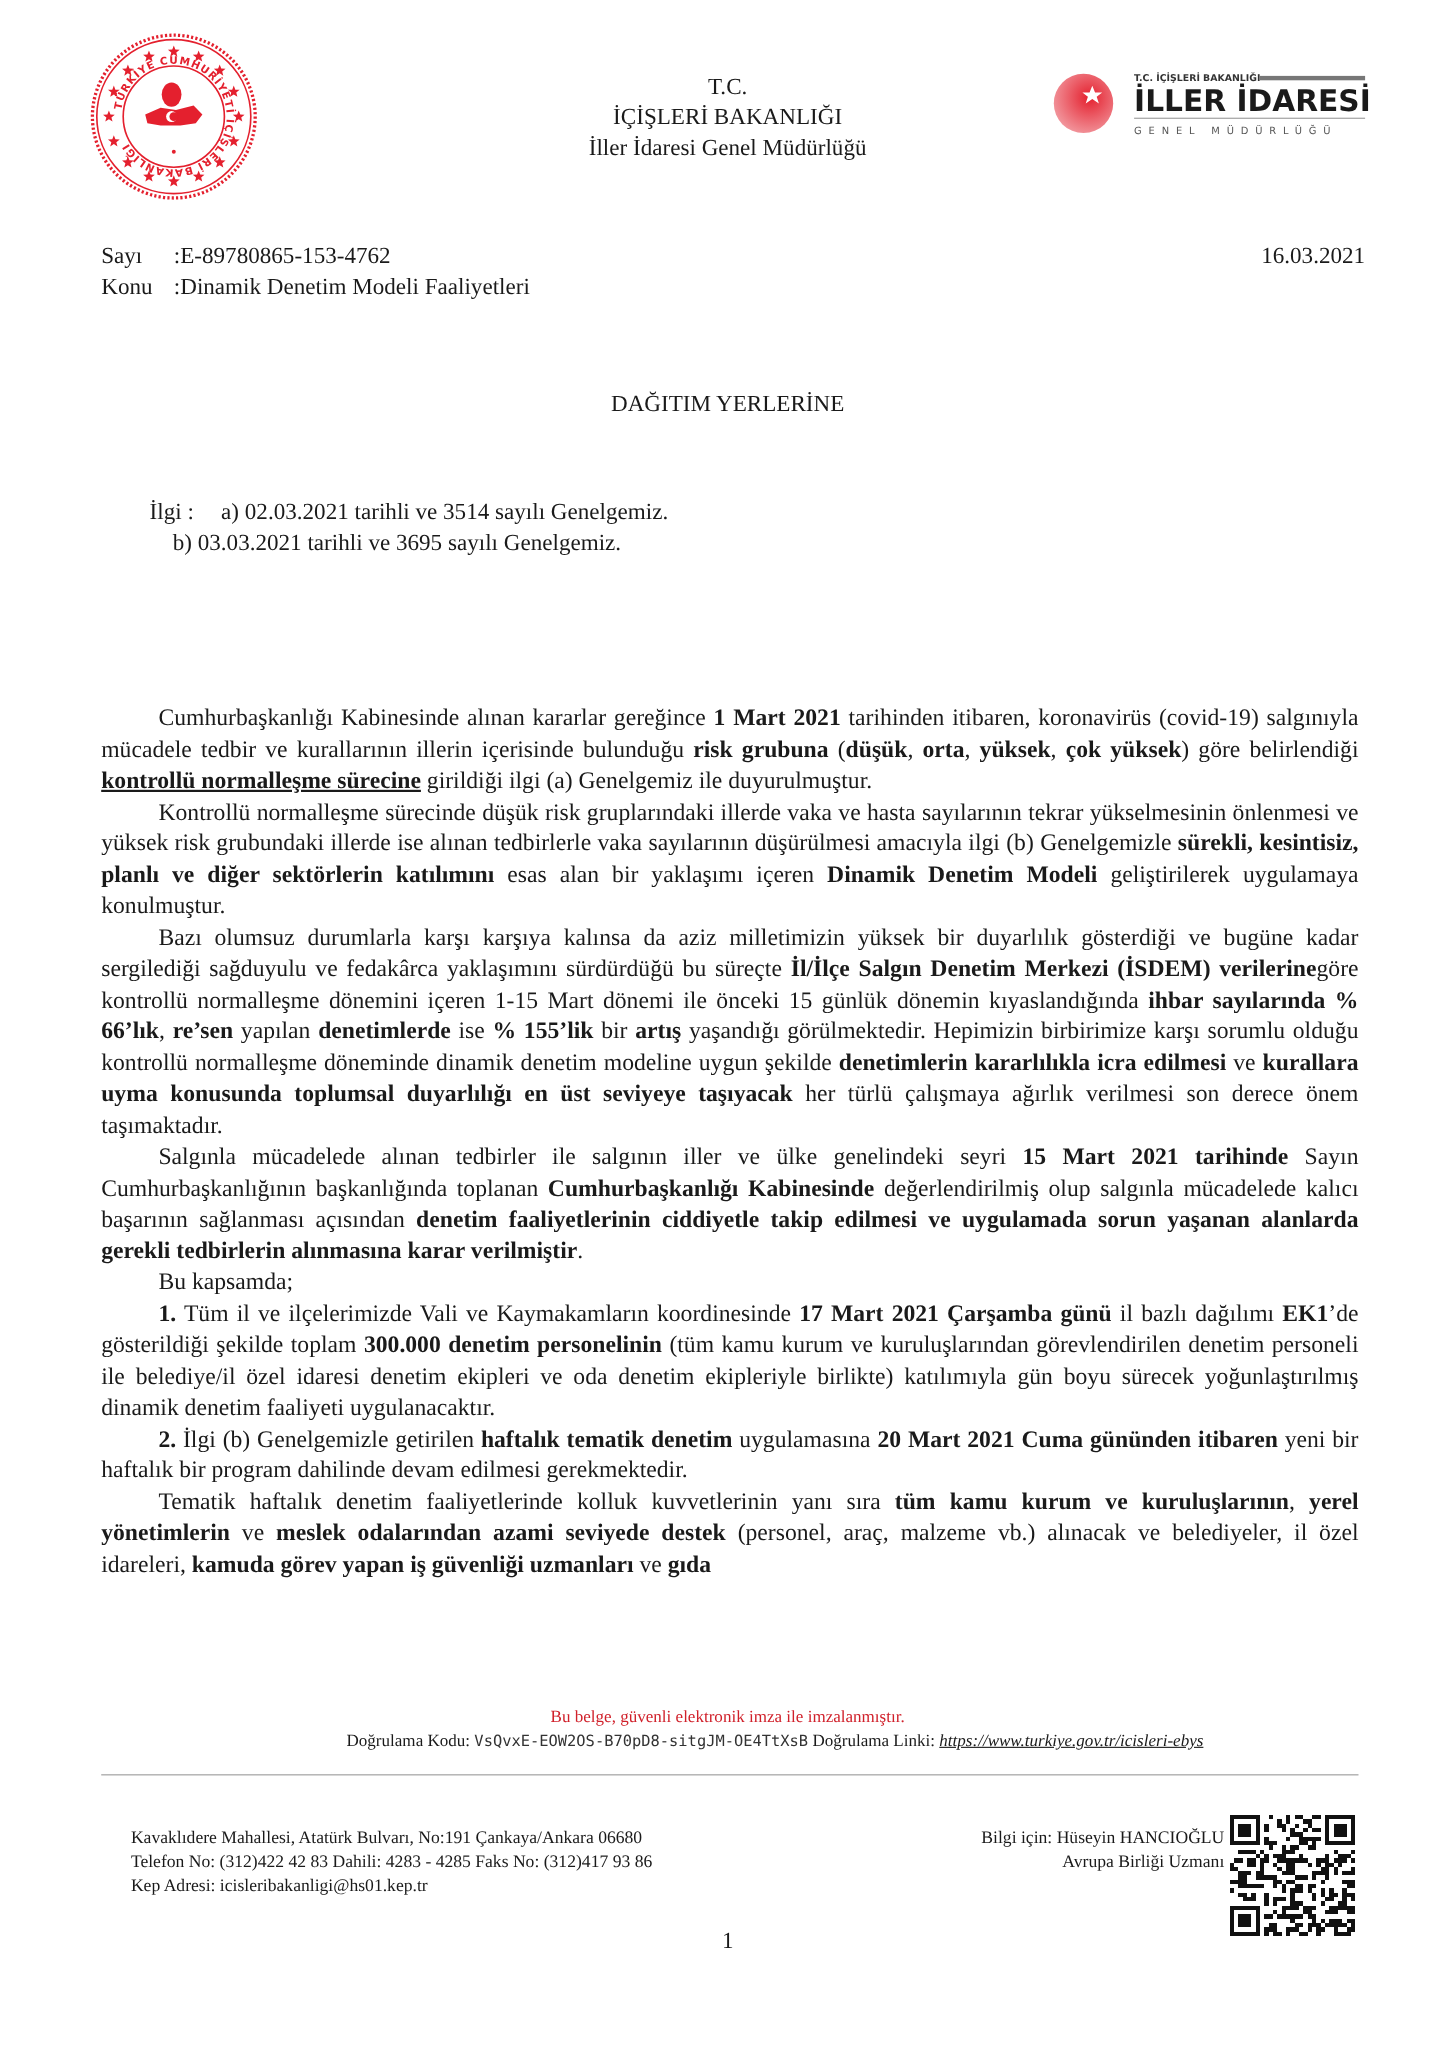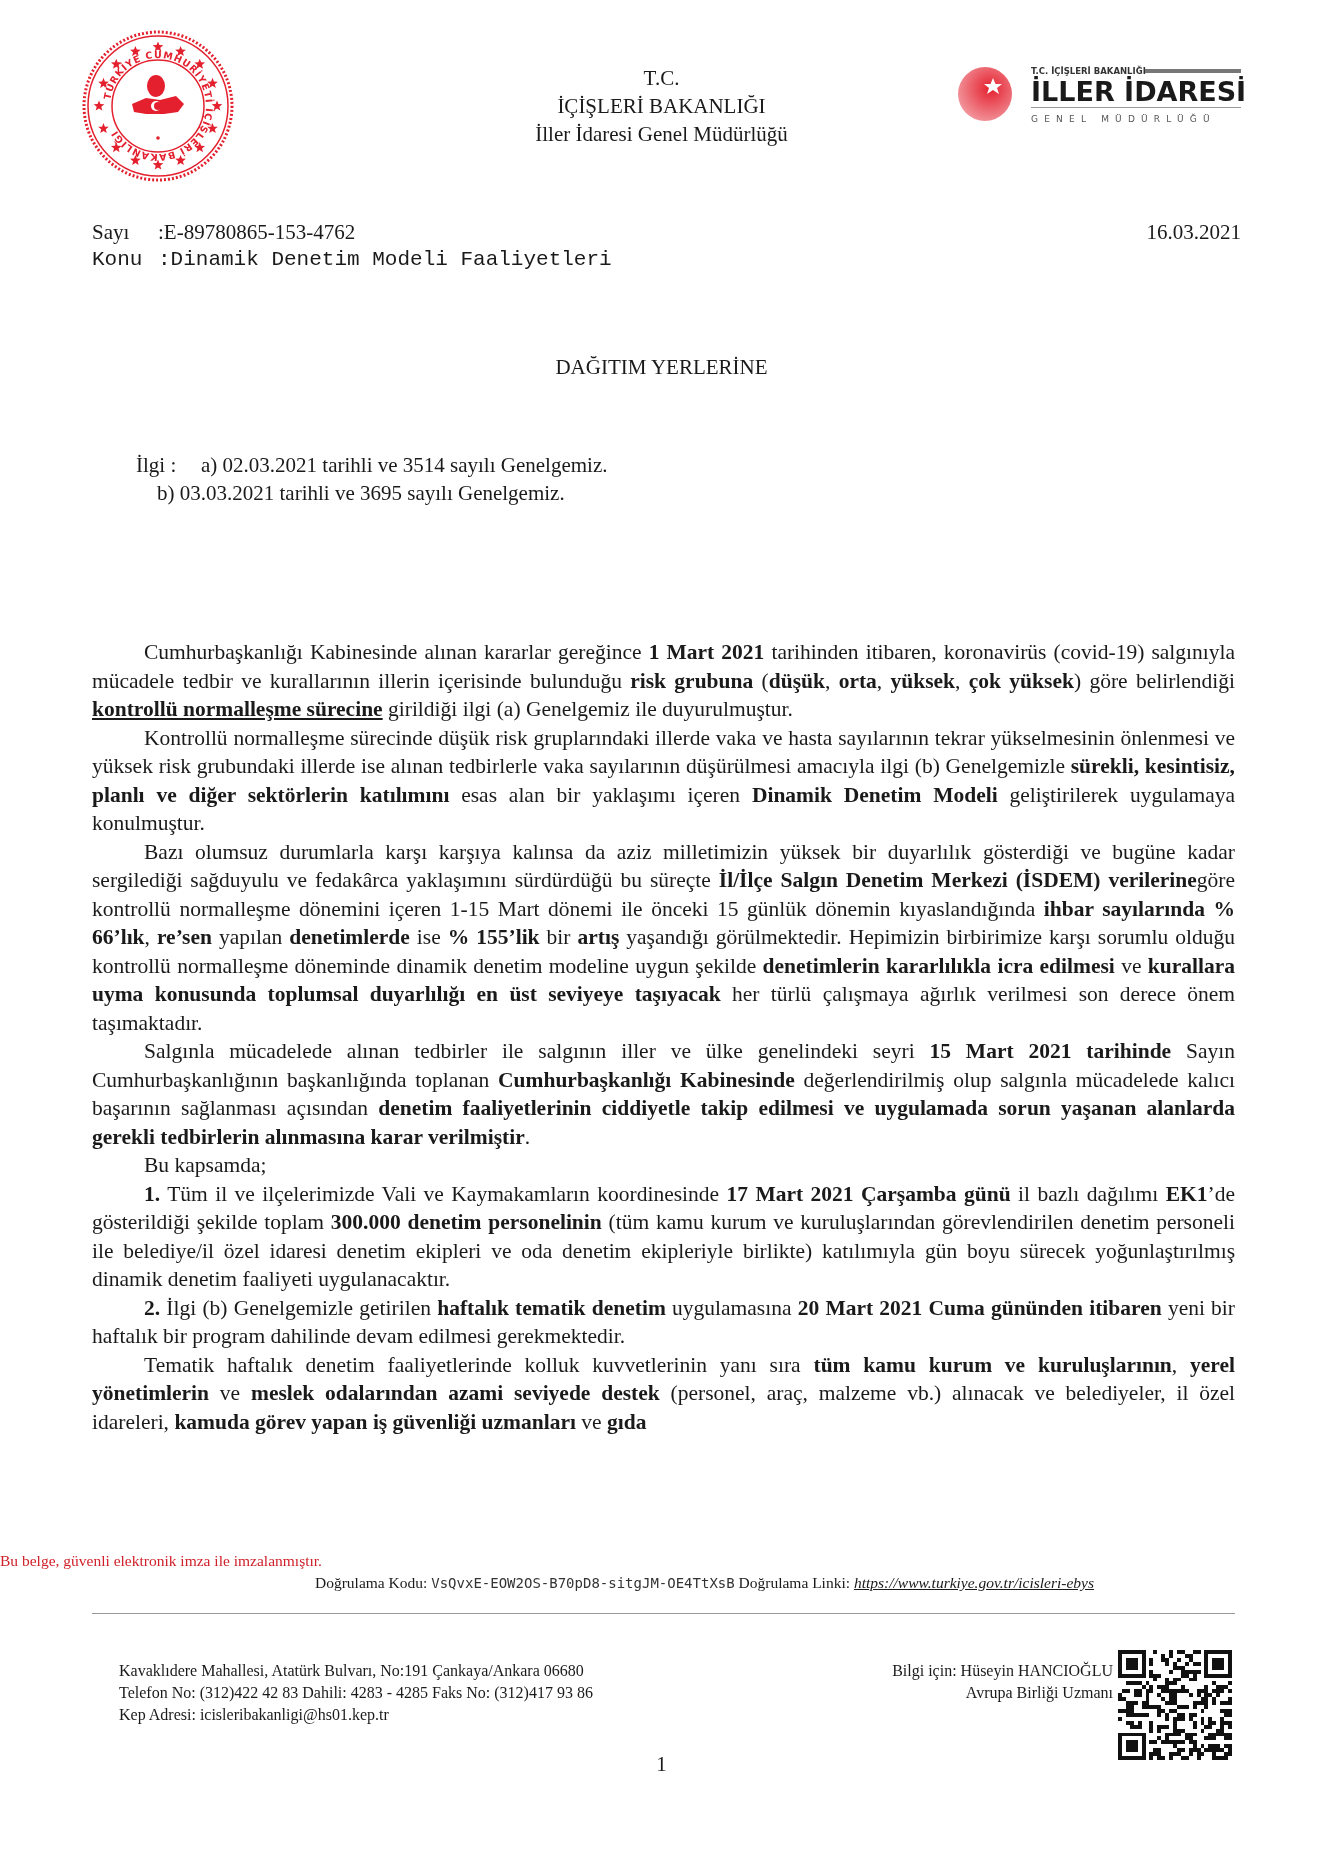--- a/index.html
+++ b/index.html
@@ -9,36 +9,36 @@
   
   #seal { left: 80px; top: 28px; width: 156px; height: 156px; }
   #logo-right { left: 955px; top: 58px; width: 300px; height: 75px; }
   .header-center { left: 0; width: 1323px; text-align: center; font-size: 21px; line-height: 28px; }
   #hdr-tc { top: 64px; }
   #hdr-min { top: 92px; }
   #hdr-dir { top: 120px; }
   
   .meta { font-size: 21px; line-height: 28px; }
   #sayi-row { left: 92px; top: 218px; }
-  #konu-row { left: 92px; top: 246px; font-family: Liberation Mono, monospace; }
+  #konu-row { left: 92px; top: 246px; }
   #date { right: 82px; top: 218px; }
   .lbl { display: inline-block; }
   #sayi-label { width: 66px; }
   #konu-label { width: 66px; }
   #distribution { left: 0; width: 1323px; text-align: center; top: 355px; font-size: 21px; }
   #ilgi-a-row { left: 92px; top: 451px; font-size: 21px; line-height: 28px; margin-left: 44px; }
   #ilgi-b-row { left: 157px; top: 479px; font-size: 21px; line-height: 28px; }
   #ilgi-label { display: inline-block; width: 65px; }
   
   #body { left: 92px; top: 638px; width: 1143px; font-size: 21.5px; line-height: 28.5px; text-align: justify; }
   #body p { margin: 0; text-indent: 52px; }
   #body b { font-weight: bold; }
   #body u { text-decoration: underline; }
   
-  #esign { left: 0; width: 1323px; text-align: left; top: 1552px; font-size: 15.5px; color: #d0202a; }
+  #esign { left: 0; width: 1323px; text-align: center; top: 1552px; font-size: 15.5px; color: #d0202a; }
   #verify { left: 0; width: 1323px; text-align: center; top: 1574px; font-size: 15.5px; padding-left: 43px; }
   #verify .mono { font-family: "DejaVu Sans Mono", "Liberation Mono", monospace; font-size: 14px; color: #333; }
   #verify a { color: #1a1a1a; font-style: italic; text-decoration: underline; }
   #rule { left: 92px; top: 1613px; width: 1143px; height: 0; border-top: 1px solid #999; }
   
   .foot { font-size: 16px; line-height: 22px; }
   #foot-addr { left: 95px; top: 1660px; margin-left: 24px; }
   #foot-info { right: 210px; top: 1660px; text-align: right; margin-left: 31px; }
   #foot-info div { line-height: 22px; }
   #foot-addr a { color: #1a1a1a; text-decoration: underline; }

